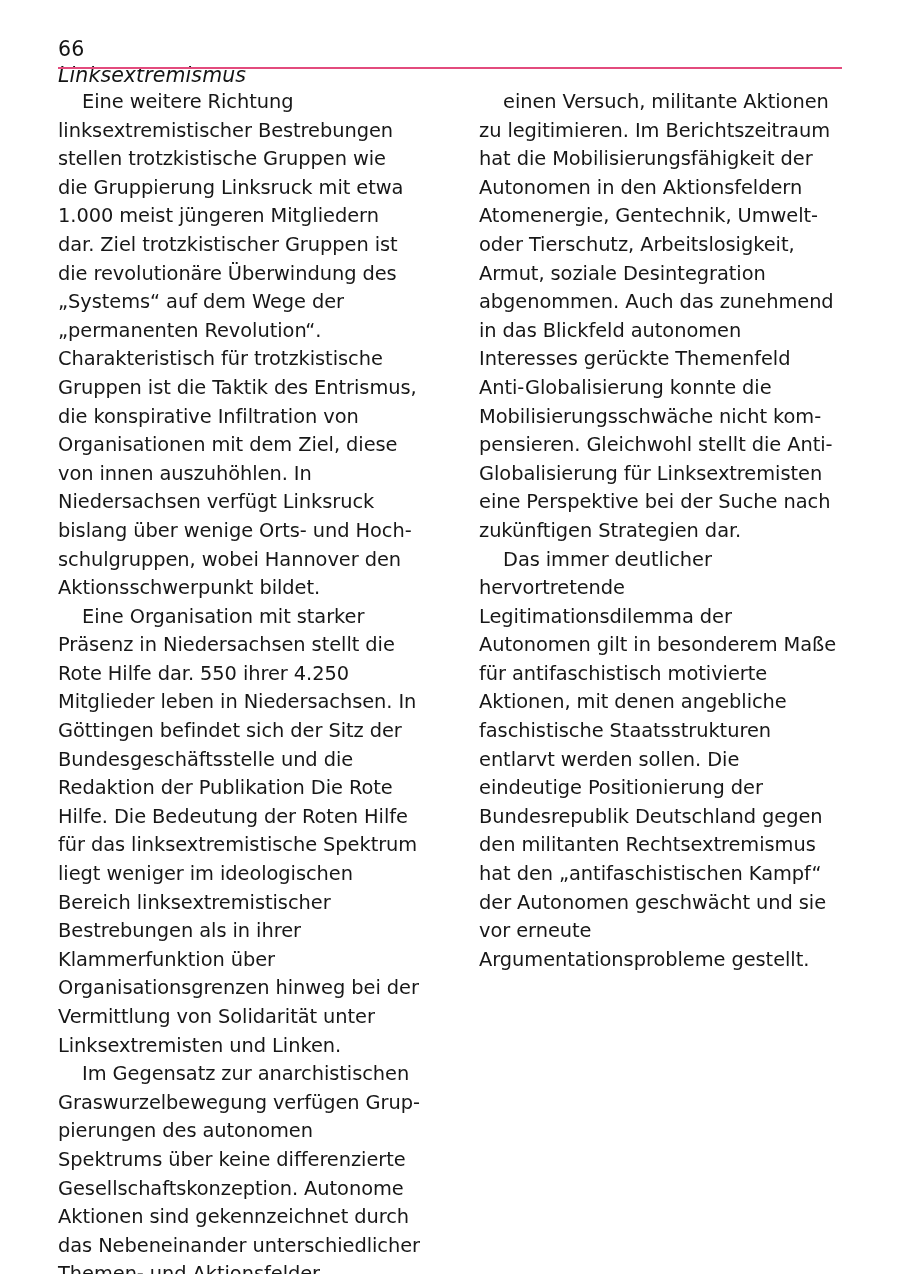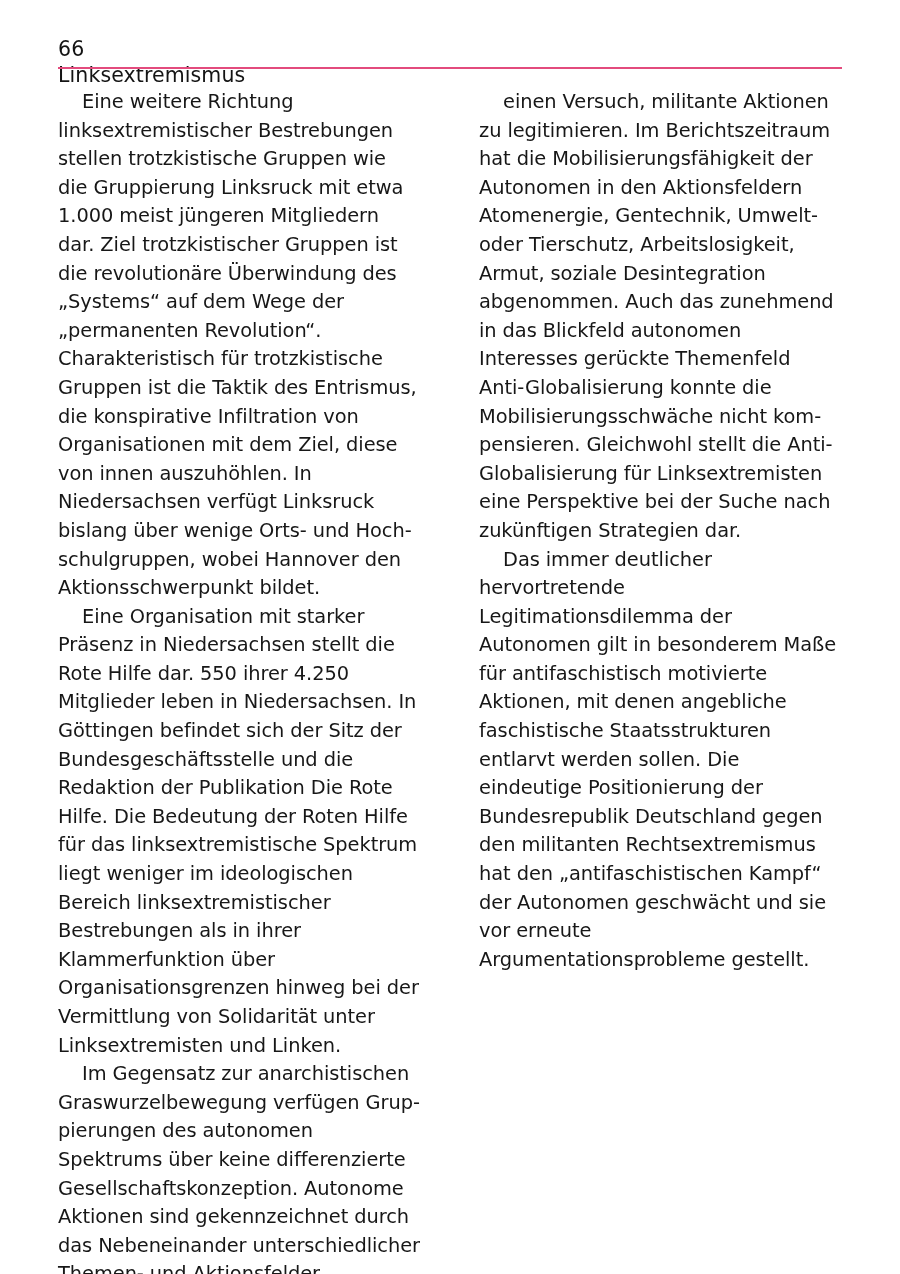--- a/index.html
+++ b/index.html
@@ -40,20 +40,21 @@
     color: #141414;
     white-space: nowrap;
   }
 
   .head-title {
     font-size: 20.5px;
     line-height: 26px;
     letter-spacing: 0.1px;
     color: #141414;
     white-space: nowrap;
+    font-style: italic;
   }
 
   .head-rule {
     position: absolute;
     left: 58px;
     top: 67px;
     width: 784px;
     height: 2px;
     background: #e34b7d;
   }

